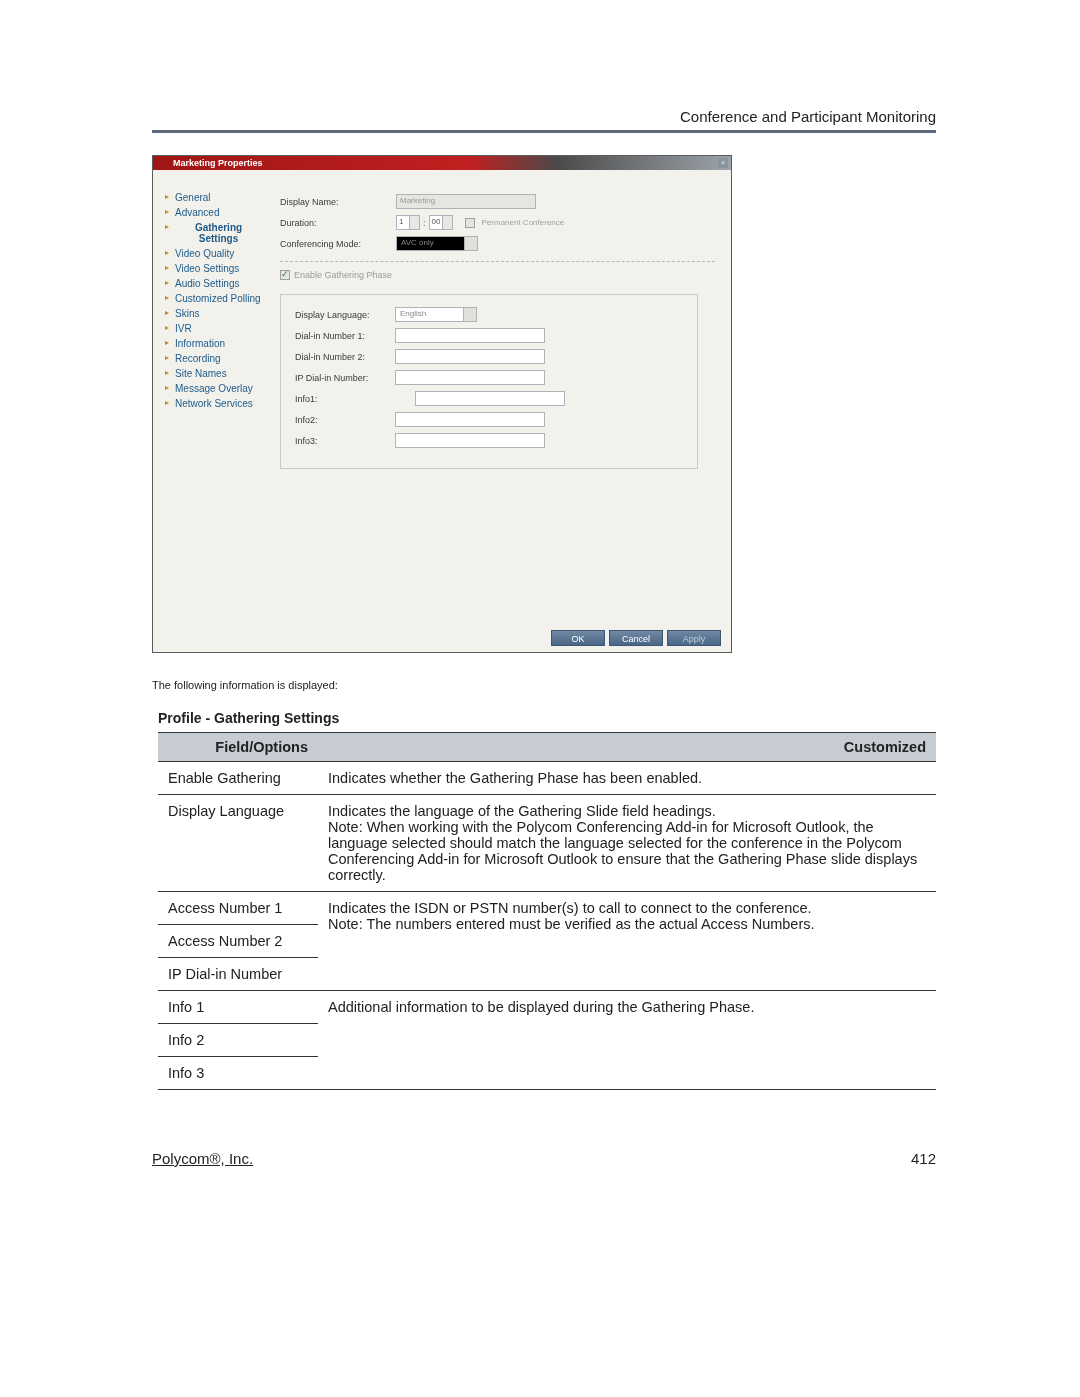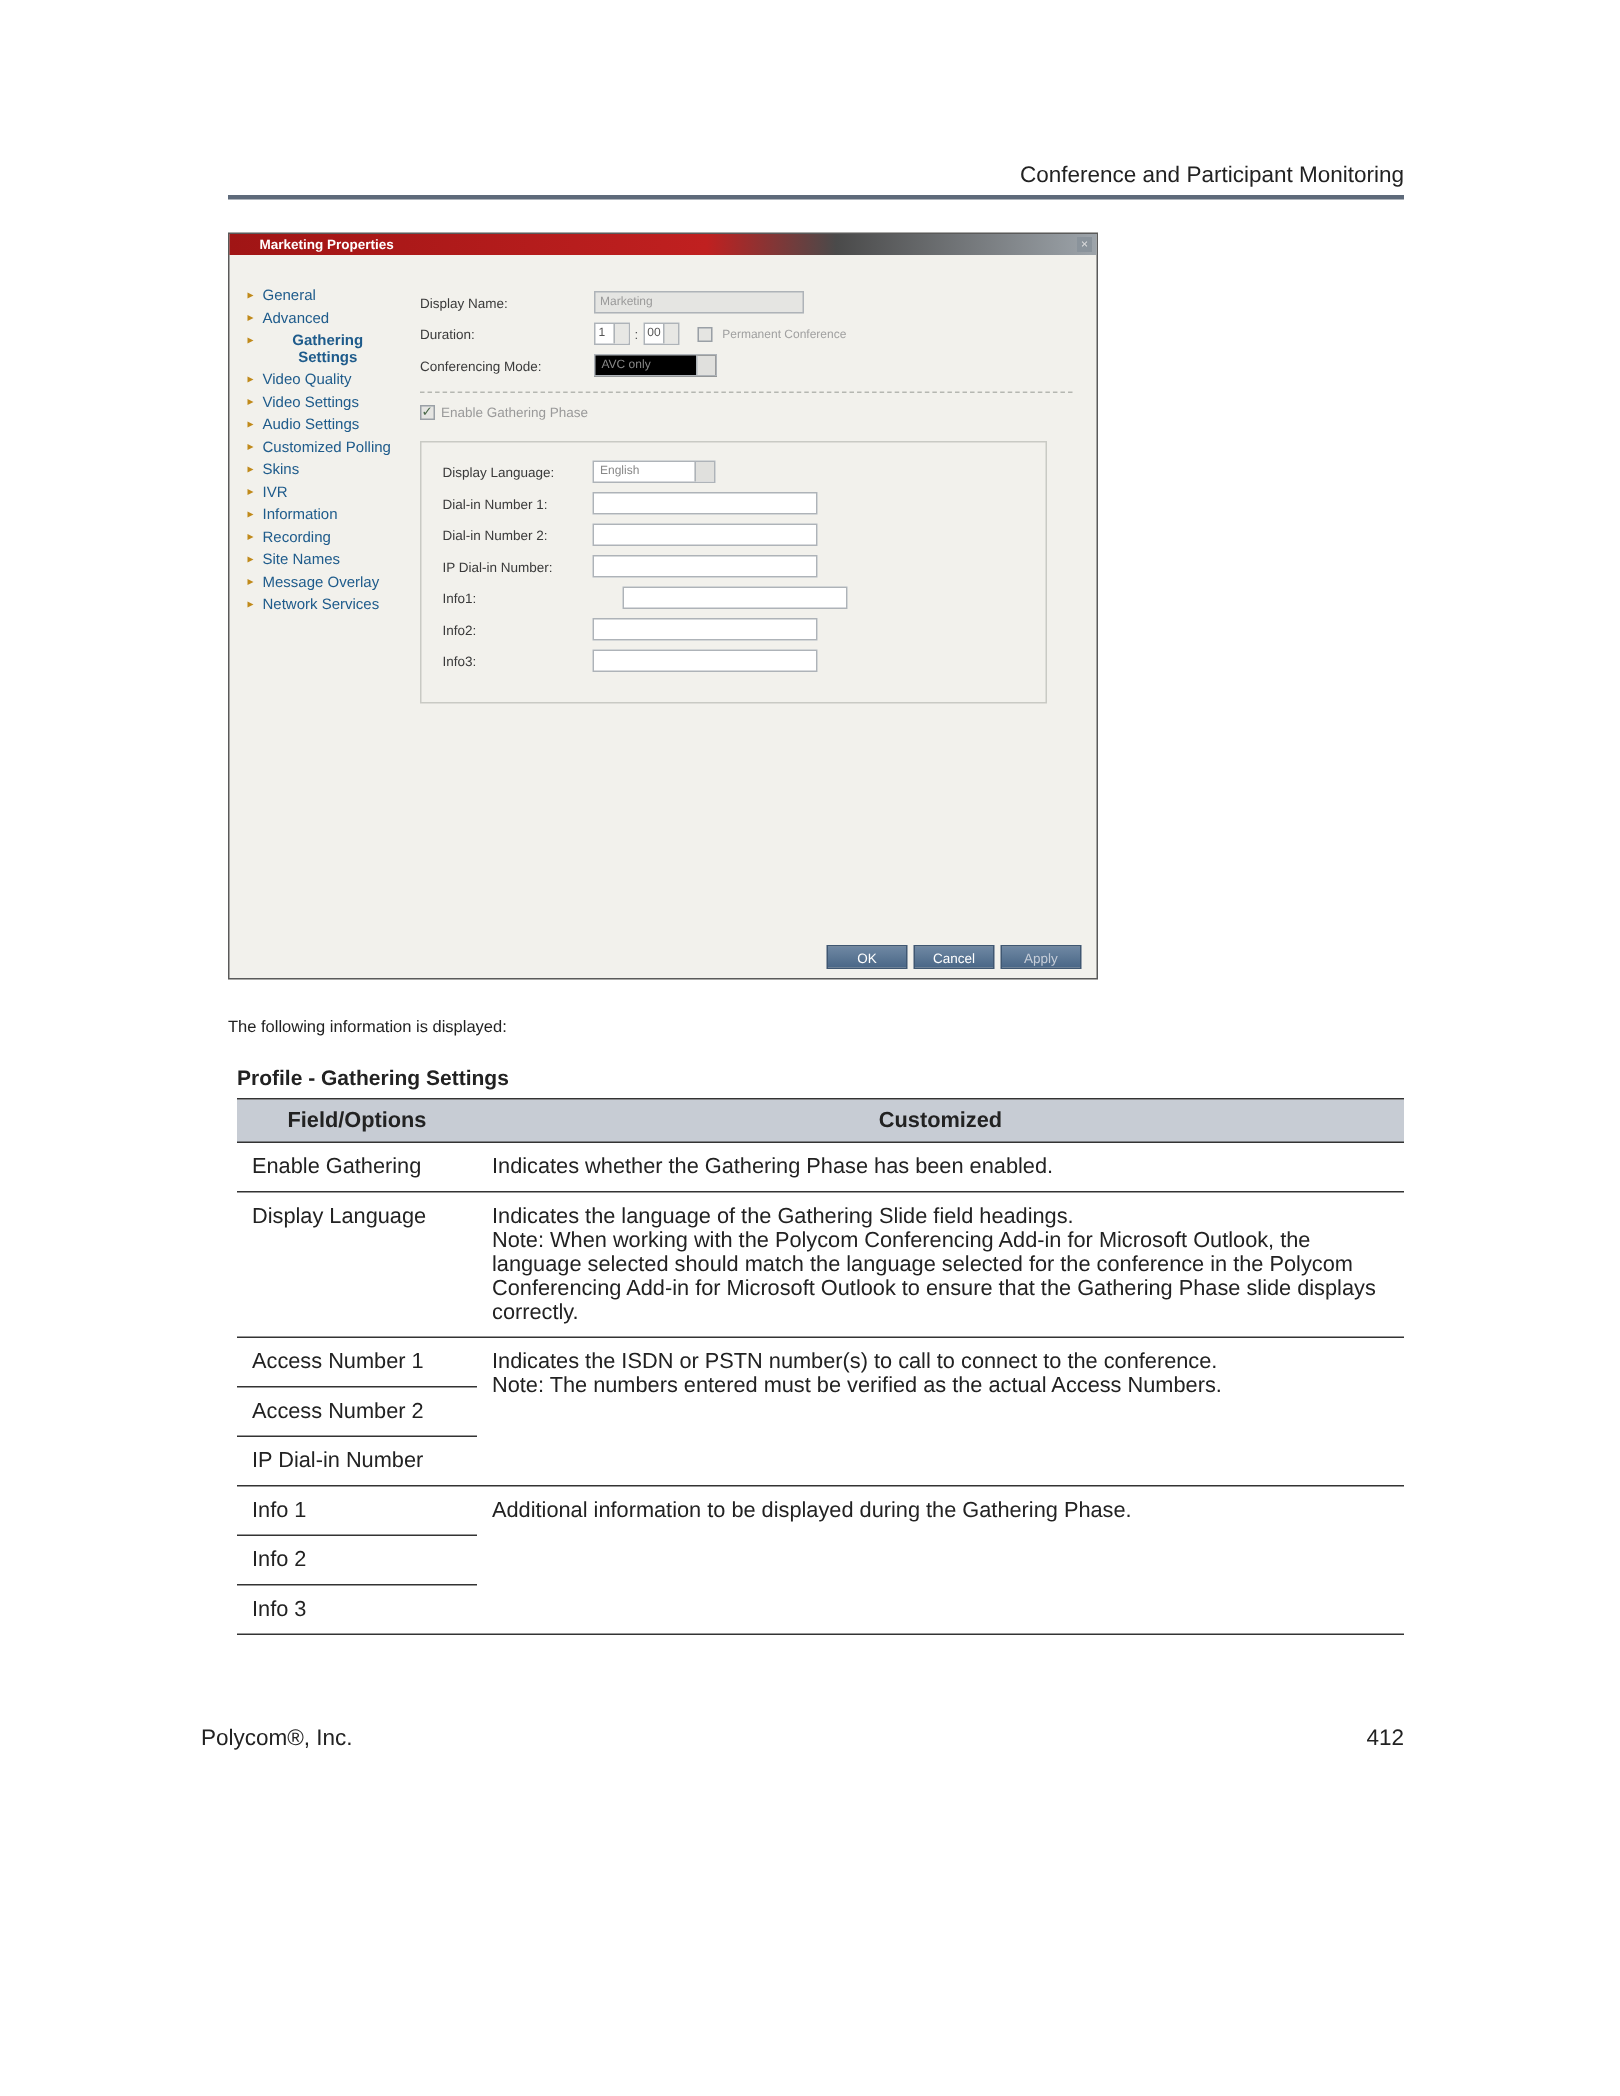--- a/index.html
+++ b/index.html
@@ -223,39 +223,40 @@
     position: absolute;
     top: 732px;
     left: 158px;
     right: 144px;
     border-collapse: collapse;
     font-size: 14.5px;
     border-top: 1px solid #333;
   }
   .ptable th {
     background: #c7ccd4;
-    text-align: center;
+    text-align: right;
     font-weight: bold;
     padding: 6px 10px;
     border-bottom: 1px solid #333;
   }
   .ptable td {
     padding: 8px 10px;
     vertical-align: top;
     border: 0;
   }
   .ptable td:first-child {
     width: 160px;
   }
   .cell-bottom { border-bottom: 1px solid #333 !important; }
   .footer-left {
     position: absolute;
-    left: 134px;
+    left: 152px;
     top: 1150px;
     font-size: 15px;
+    text-decoration: underline;
   }
   .footer-right {
     position: absolute;
     right: 144px;
     top: 1150px;
     font-size: 15px;
   }
 </style>
 </head>
 <body>

